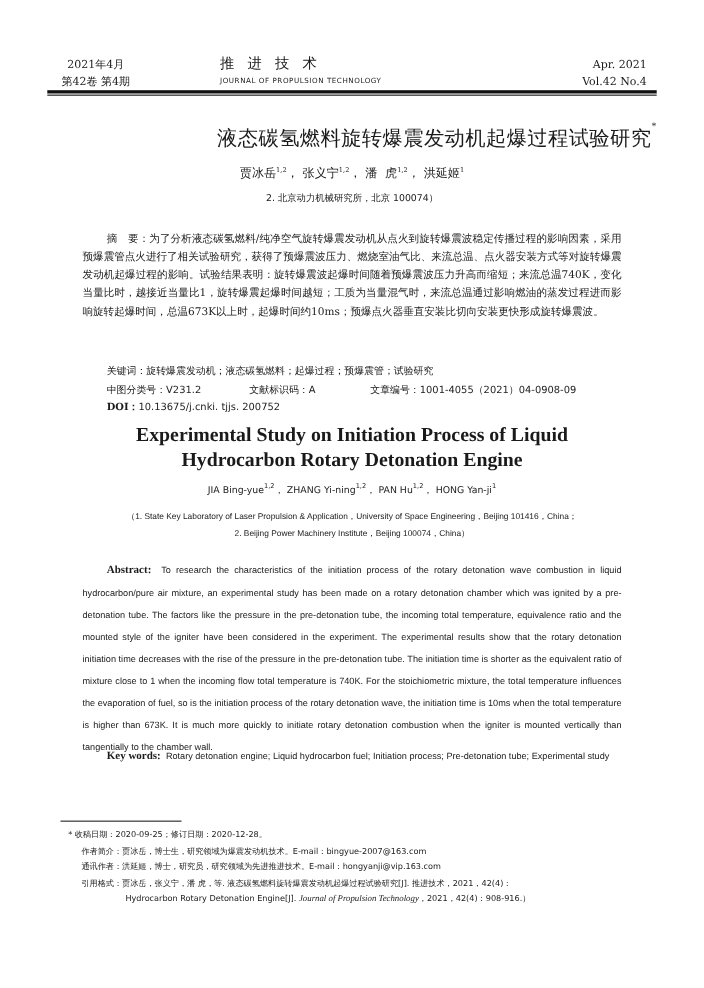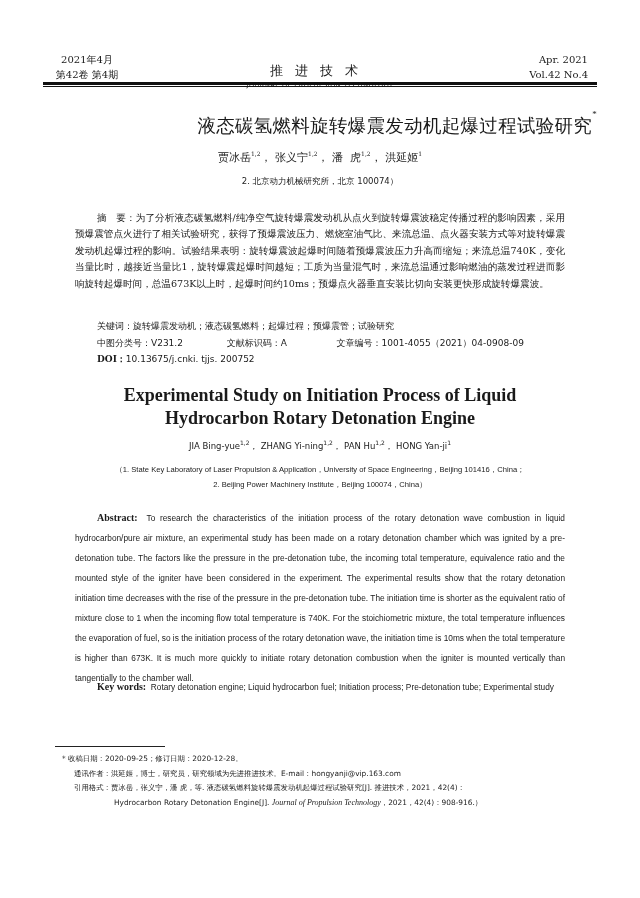--- a/index.html
+++ b/index.html
@@ -1,35 +1,35 @@
 <!DOCTYPE html>
 <html><head>
 <meta charset="utf-8">
 <style>
   html, body { margin: 0; padding: 0; background: #ffffff; }
   body { width: 640px; height: 898px; position: relative; overflow: hidden; color: #1a1a1a;
          font-family: "DejaVu Serif", serif; }
   .abs { position: absolute; }
   .hdr-l { left: 52px; top: 52px; font-size: 10px; line-height: 15px; text-align: center; width: 70px; }
-  .hdr-c { left: 200px; top: 50px; width: 240px; text-align: center; margin-top: 12px; }
+  .hdr-c { left: 200px; top: 50px; width: 240px; text-align: left; }
   .hdr-c .cn { font-size: 13px; letter-spacing: 12px; line-height: 17px; }
   .hdr-c .en { font-size: 6.5px; letter-spacing: 0.5px; line-height: 12px; font-family: "DejaVu Sans", sans-serif; }
   .hdr-r { right: 52px; top: 52px; font-size: 10px; line-height: 15px; text-align: right; }
   .rule-thick { position: absolute; left: 43px; top: 82px; width: 422px; height: 2.5px; background: #111; }
   .rule-thin  { position: absolute; left: 43px; top: 86px; width: 422px; height: 1.2px; background: #111; }
   .cn-title { left: 37px; top: 113px; width: 560px; text-align: right; font-size: 18.5px;
               font-family: Liberation Serif, serif; font-weight: normal; letter-spacing: 0.3px; }
   .cn-title sup { font-size: 9px; vertical-align: top; position: relative; top: -4px; }
   .cn-authors { left: 40px; top: 150px; width: 560px; text-align: center; font-size: 11px; }
   .cn-authors sup, .en-authors sup { font-size: 6px; }
   .cn-aff { left: 40px; top: 174px; width: 560px; text-align: center; font-size: 8.5px; line-height: 15px;
             font-family: "DejaVu Sans", sans-serif; }
   .cn-abs { left: 75px; top: 210px; width: 490px; font-size: 9.6px; line-height: 16.4px; text-align: justify; }
   .cn-abs .indent { padding-left: 22px; }
-  .cn-meta { left: 75px; top: 318px; width: 490px; font-size: 9px; line-height: 16.5px; font-family: "DejaVu Sans", sans-serif; }
+  .cn-meta { left: 75px; top: 330px; width: 490px; font-size: 9px; line-height: 16.5px; font-family: "DejaVu Sans", sans-serif; }
   .cn-meta .row { white-space: nowrap; }
   .cn-meta b { font-family: "DejaVu Serif", serif; }
   .en-title { left: 40px; top: 384px; width: 560px; text-align: center; font-size: 18px; line-height: 23px;
               font-weight: bold; font-family: "Liberation Serif", serif; }
   .en-authors { left: 40px; top: 439px; width: 560px; text-align: center; font-size: 8.5px; font-family: "DejaVu Sans", sans-serif; }
   .en-aff { left: 40px; top: 462px; width: 560px; text-align: center; font-size: 7.6px; line-height: 15px;
             font-family: "Liberation Sans", sans-serif; }
   .en-abs { left: 75px; top: 508px; width: 490px; font-size: 8.3px; line-height: 20px; text-align: justify;
             font-family: "Liberation Sans", sans-serif; }
   .en-abs .k { font-family: "Liberation Serif", serif; font-weight: bold; font-size: 10px; }
@@ -113,20 +113,21 @@
 <div class="abs en-abs">
   <span class="indent"></span><span class="k">Abstract:</span>&nbsp; <span>To research the characteristics of the initiation process of the rotary detonation wave combustion in liquid hydrocarbon/pure air mixture, an experimental study has been made on a rotary detonation chamber which was ignited by a pre-detonation tube. The factors like the pressure in the pre-detonation tube, the incoming total temperature, equivalence ratio and the mounted style of the igniter have been considered in the experiment. The experimental results show that the rotary detonation initiation time decreases with the rise of the pressure in the pre-detonation tube. The initiation time is shorter as the equivalent ratio of mixture close to 1 when the incoming flow total temperature is 740K. For the stoichiometric mixture, the total temperature influences the evaporation of fuel, so is the initiation process of the rotary detonation wave, the initiation time is 10ms when the total temperature is higher than 673K. It is much more quickly to initiate rotary detonation combustion when the igniter is mounted vertically than tangentially to the chamber wall.</span>
 </div>
 <div class="abs en-kw">
   <span class="indent" style="display:inline-block;width:22px"></span><span class="k">Key words:</span>&nbsp; <span>Rotary detonation engine;  Liquid hydrocarbon fuel;  Initiation process;  Pre-detonation tube;  Experimental study</span>
 </div>
 
 <div class="abs foot-rule"></div>
 <div class="abs foot">
   <div class="row" style="padding-left:6px">*  收稿日期：2020-09-25；修订日期：2020-12-28。</div>
+  <div class="row ind">作者简介：贾冰岳，博士生，研究领域为爆震发动机技术。E-mail：bingyue-2007@163.com</div>
   <div class="row ind">通讯作者：洪延姬，博士，研究员，研究领域为先进推进技术。E-mail：hongyanji@vip.163.com</div>
   <div class="row ind">
     <span>引用格式：</span><span>贾冰岳，张义宁，潘  虎，等. 液态碳氢燃料旋转爆震发动机起爆过程试验研究[J]. 推进技术，2021，42(4)：</span>
   </div>
   <div class="ind2">
     <span>Hydrocarbon Rotary Detonation Engine[J]. </span><i>Journal of Propulsion Technology</i><span>，2021，42(4)：908-916.）</span>
   </div>
 </div>
 
 </body></html>

